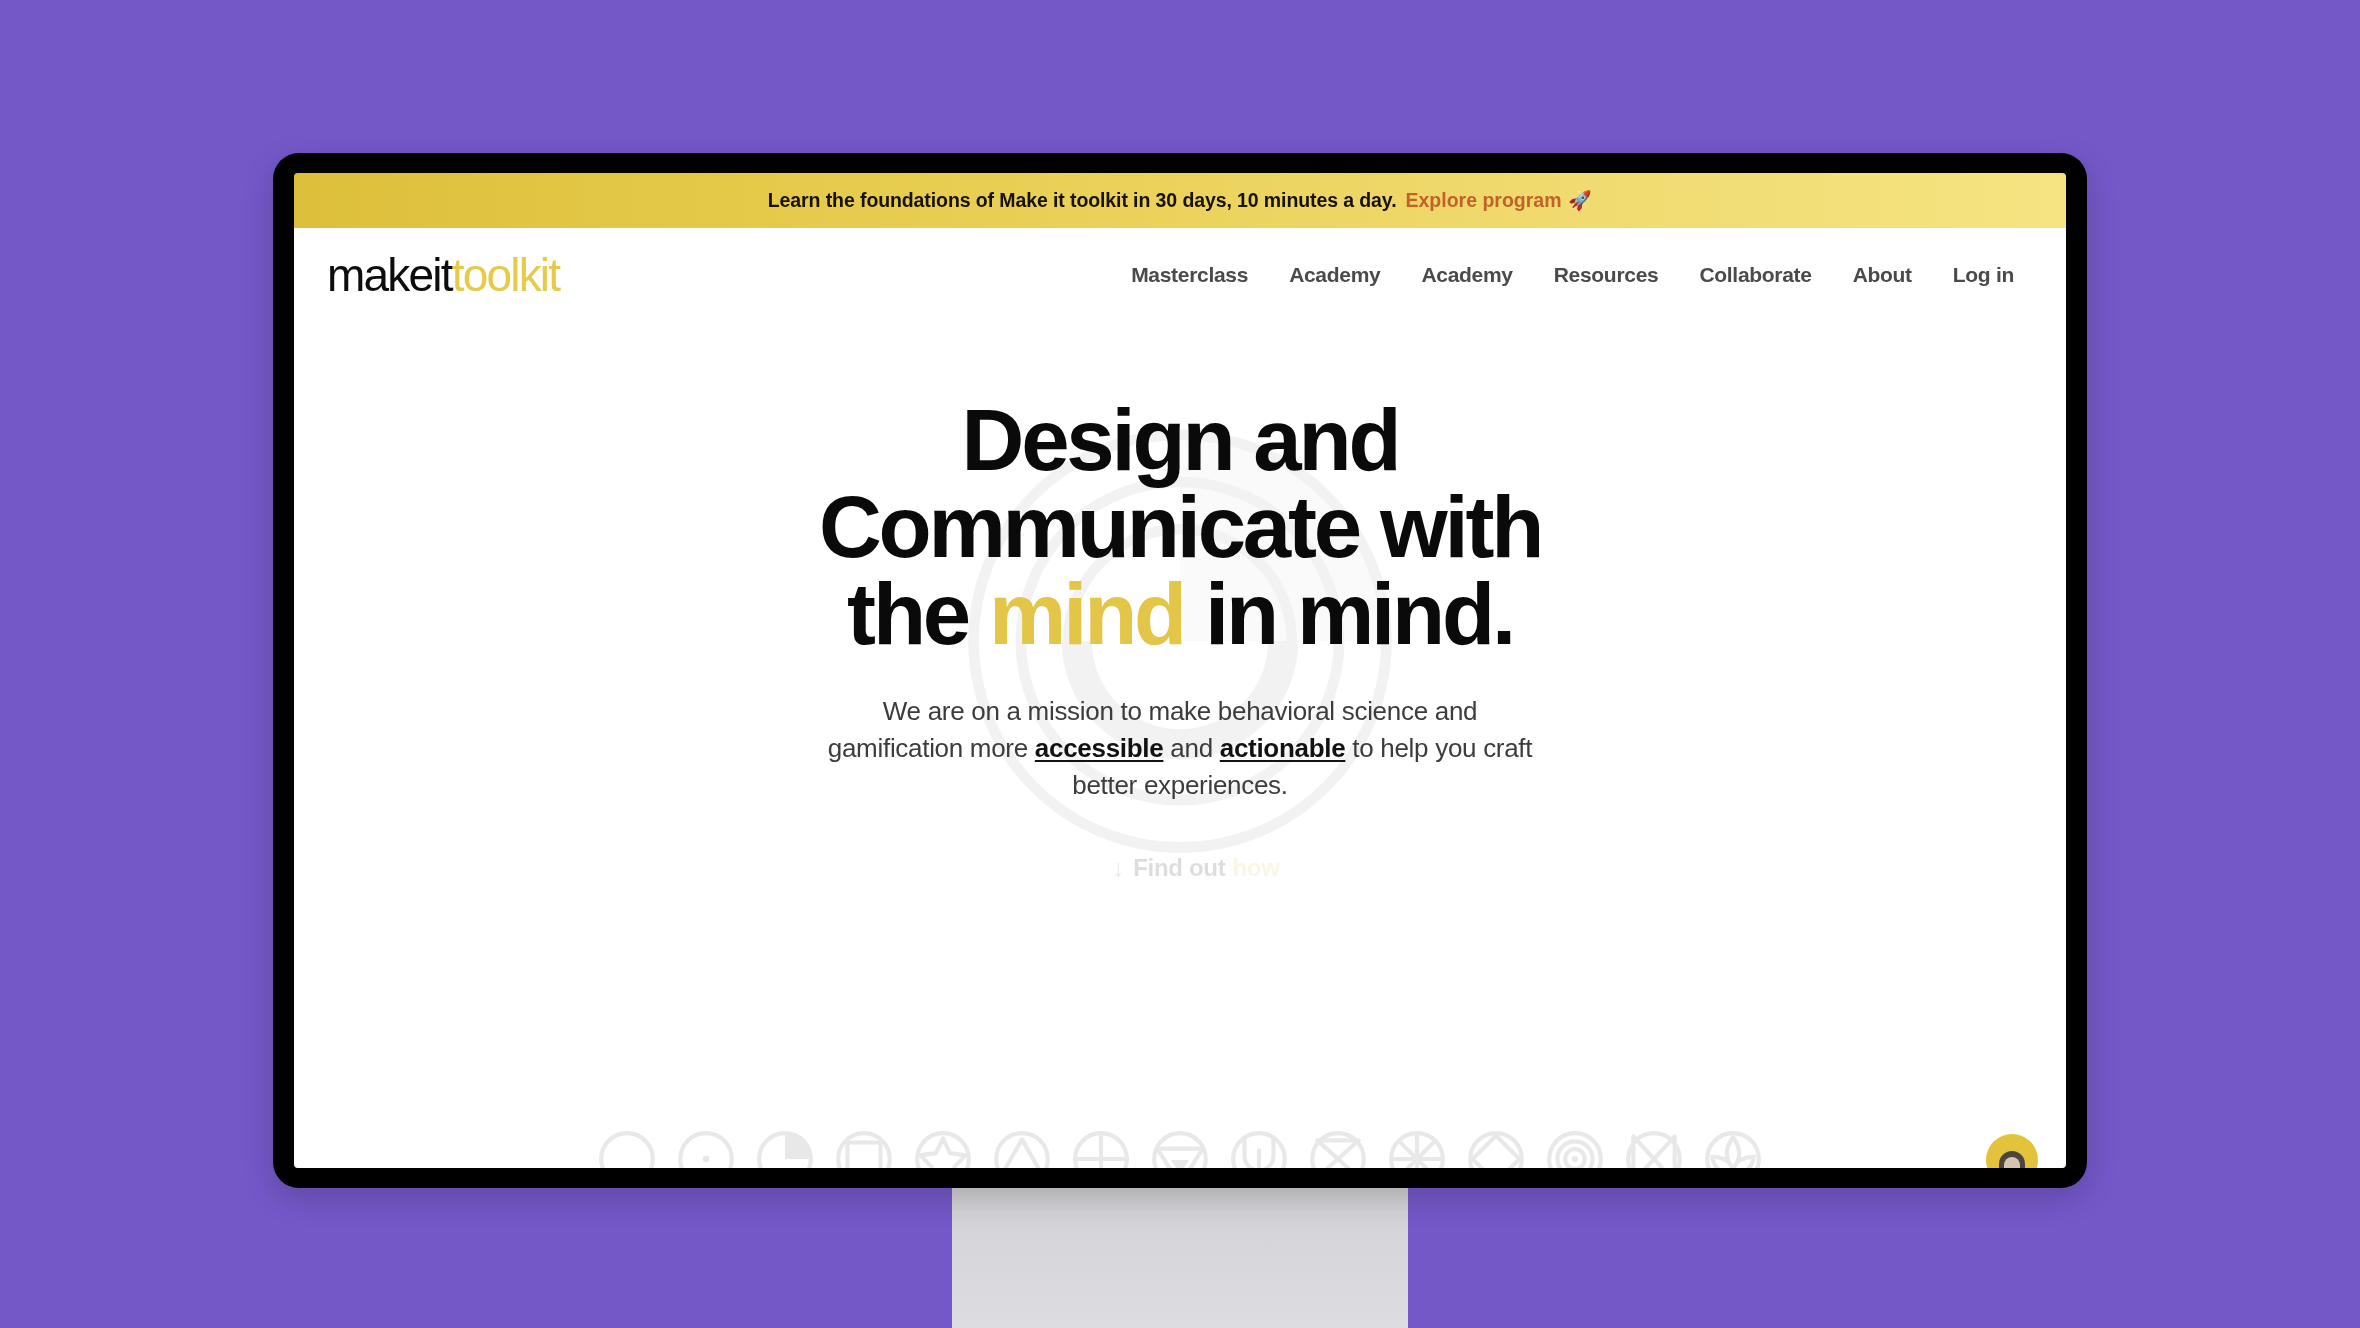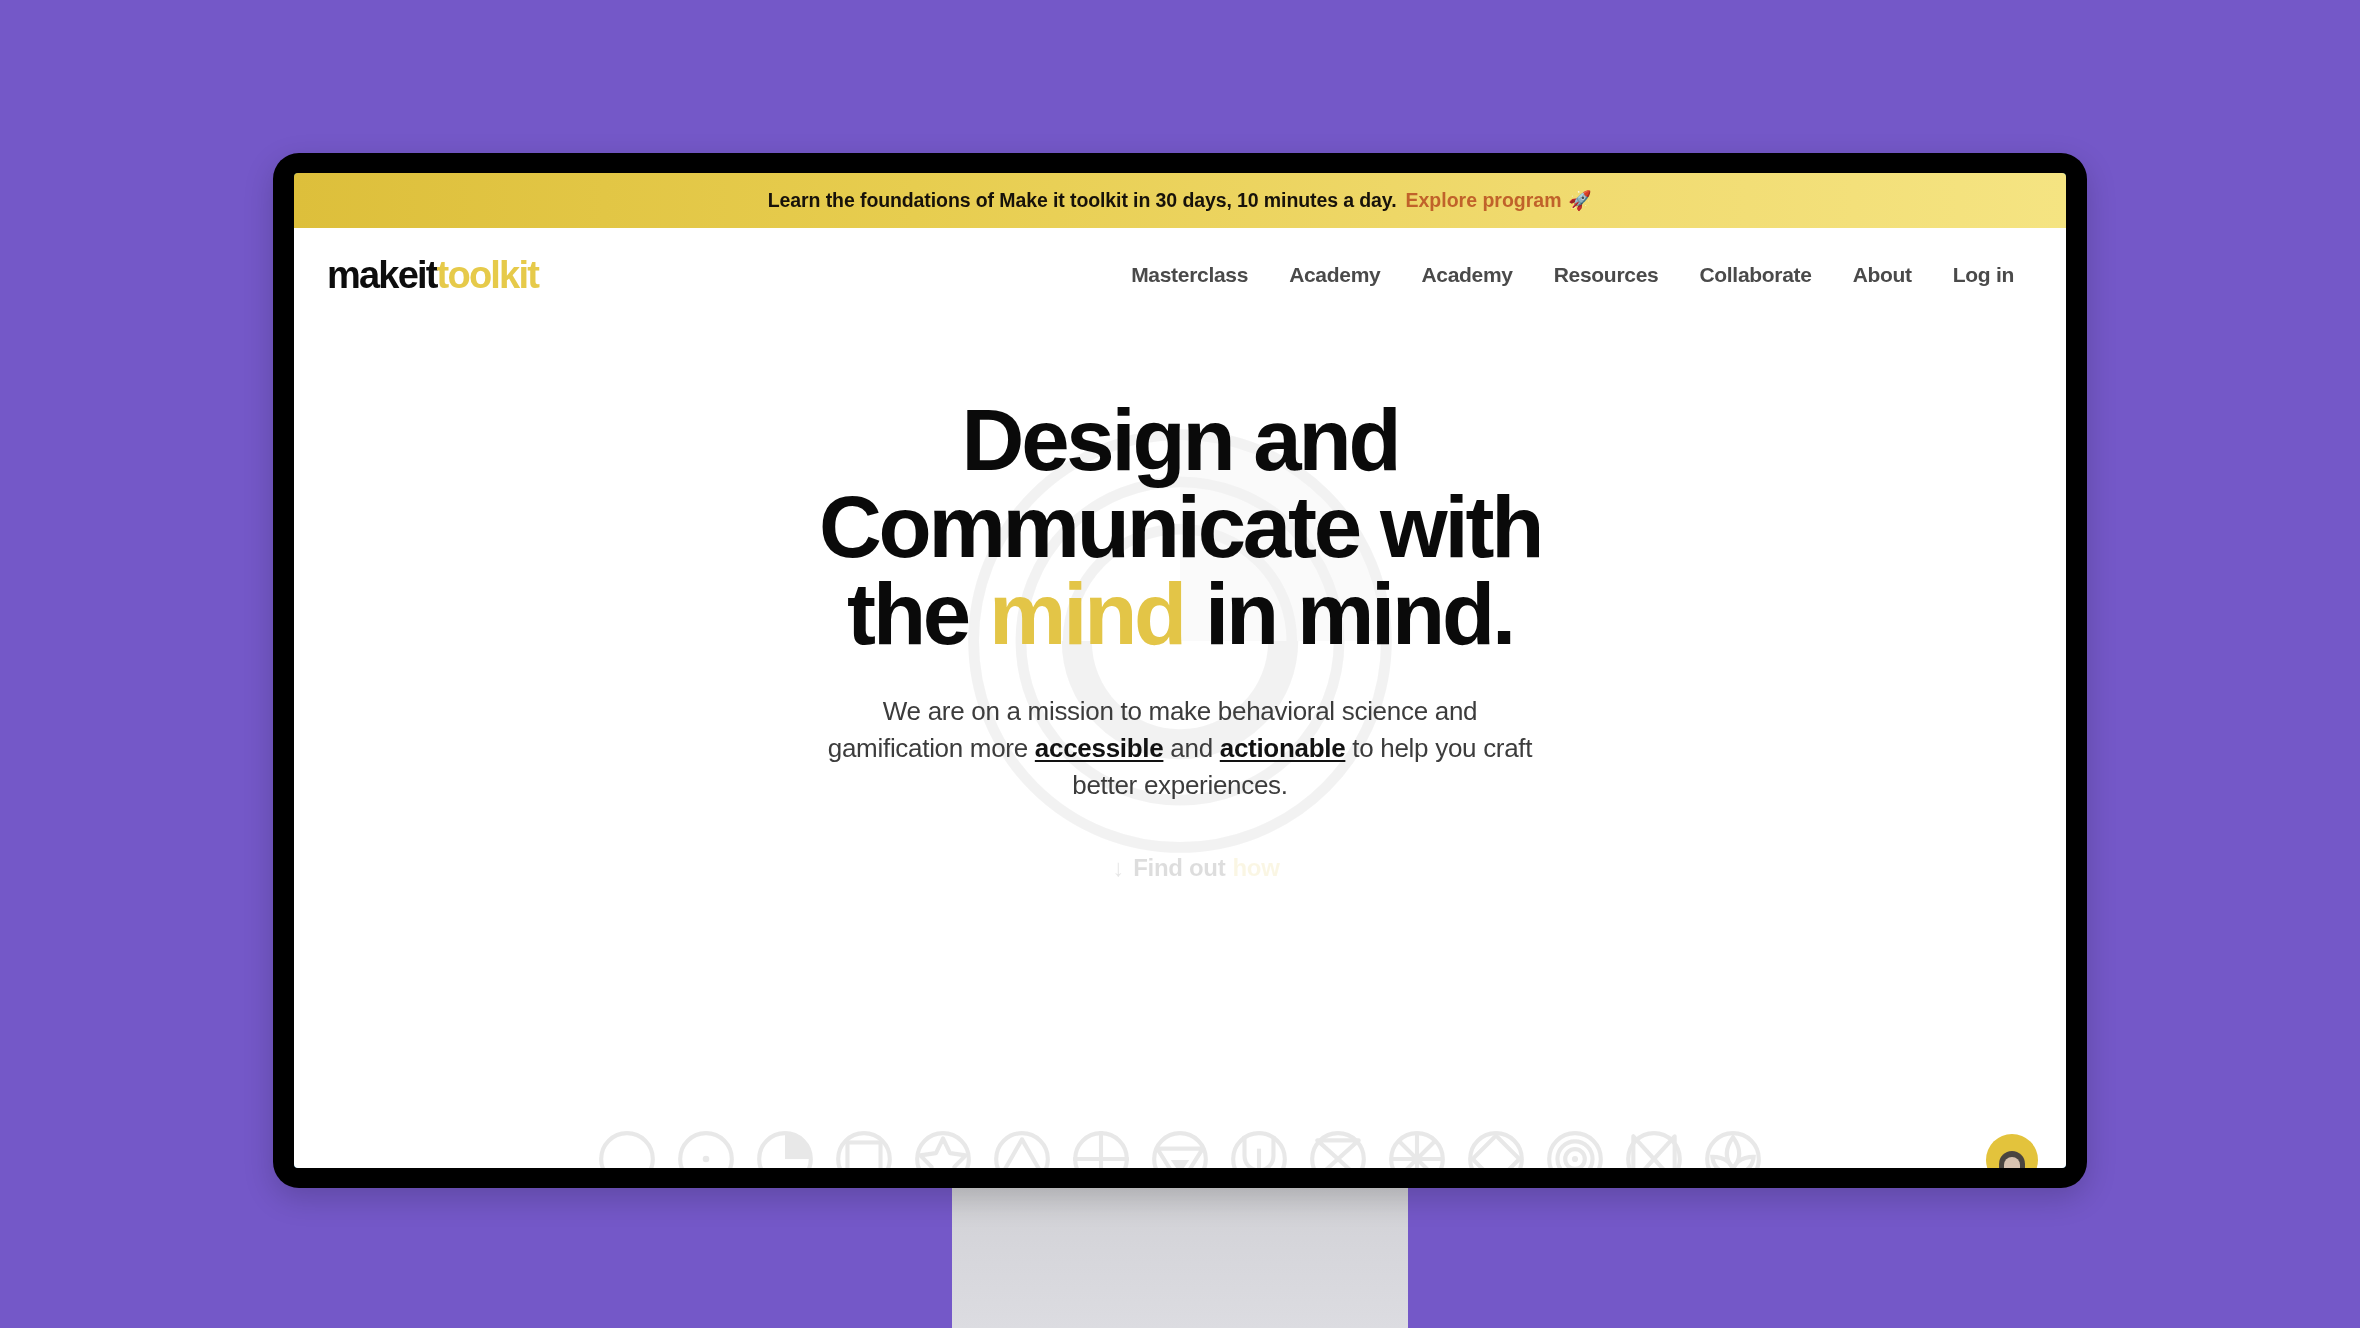--- a/index.html
+++ b/index.html
@@ -76,22 +76,22 @@
   #site-header{
     height:93px;
     display:flex;
     align-items:center;
     padding:0 52px 0 33px;
     background:#fff;
     position:relative;
     z-index:5;
   }
   #brand-logo{
-    font-size:38px;
-    font-weight:bold;
+    font-size:46px;
+    font-weight:normal;
     letter-spacing:-1.8px;
     line-height:1;
     white-space:nowrap;
     cursor:pointer;
     user-select:none;
   }
   #brand-logo .brand-black{ color:#0d0d0d; }
   #brand-logo .brand-yellow{ color:#e6ca4a; }
 
   #main-nav{

